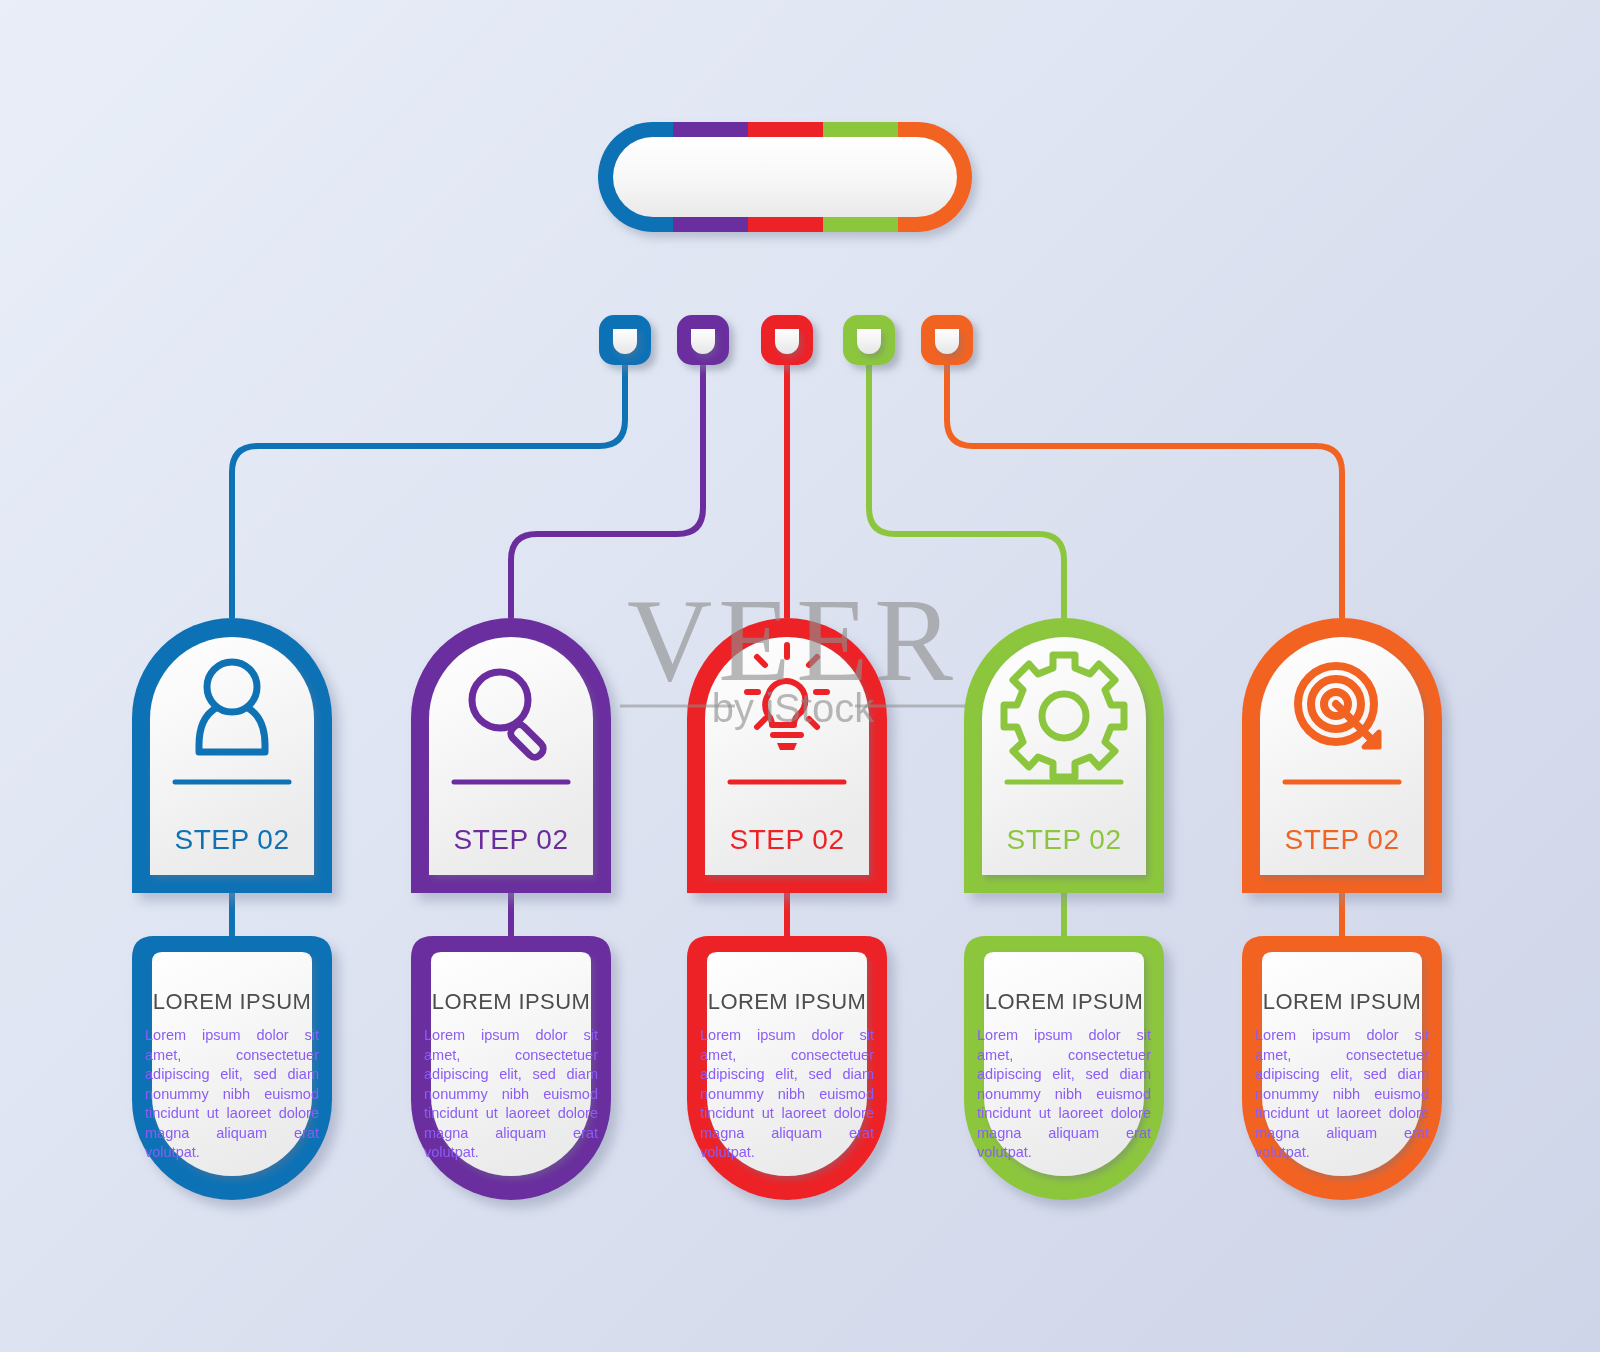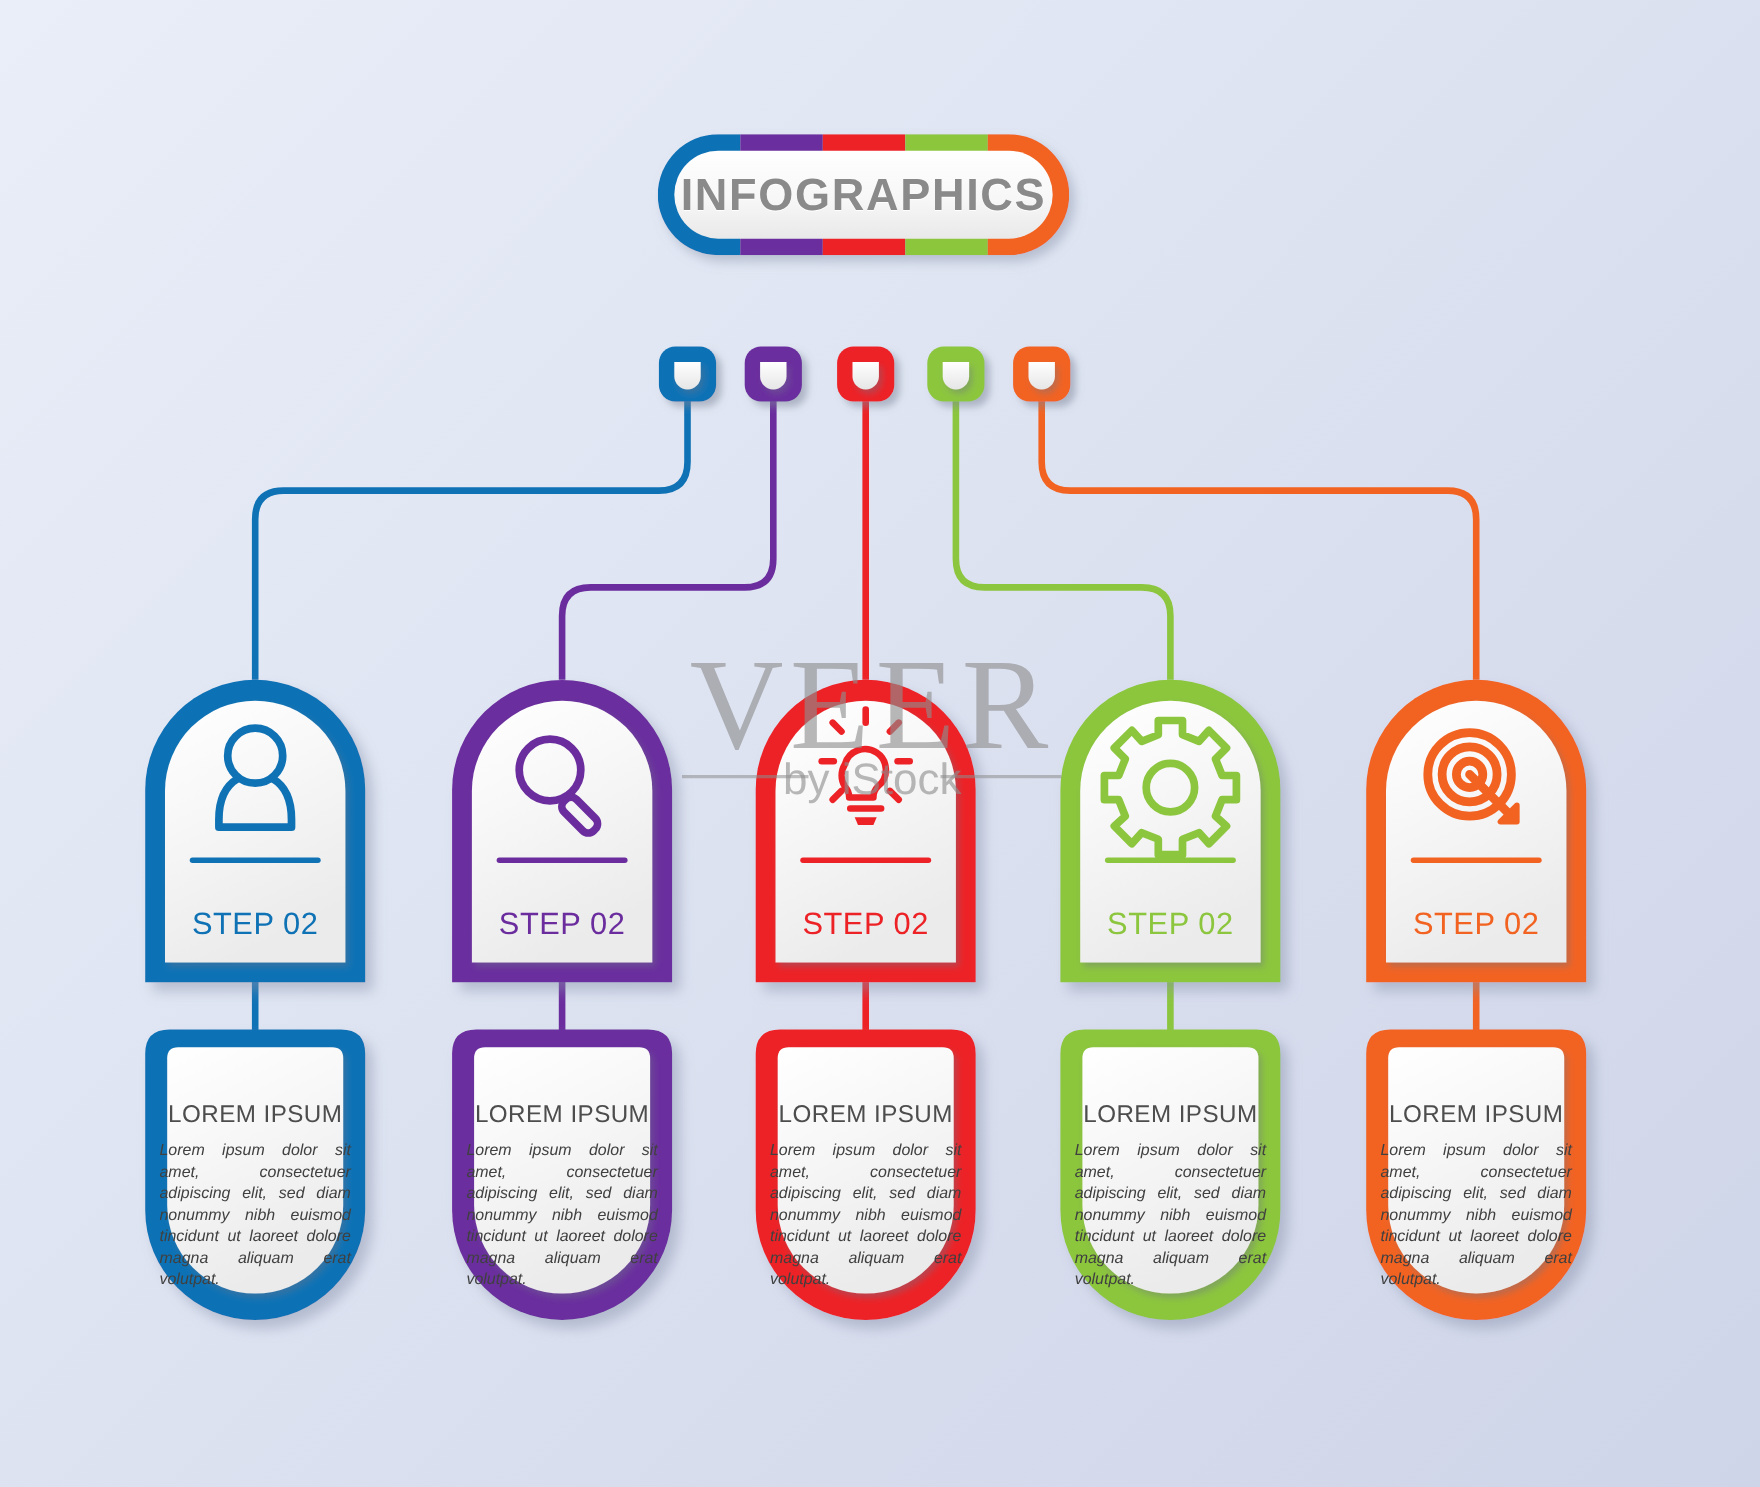--- a/index.html
+++ b/index.html
@@ -27,29 +27,29 @@
     text-shadow:0 1px 0 #fff;
   }
 
   
   .step-label{
     position:absolute;width:210px;text-align:center;
     font-size:28px;font-weight:normal;letter-spacing:0.5px;z-index:5;
   }
   
   .desc{
-    position:absolute;width:174px;z-index:5;text-align:justify;margin-top:11px;
+    position:absolute;width:174px;z-index:5;text-align:justify;
   }
   .desc-title{
     font-size:22px;color:#4d4d4d;text-align:center;letter-spacing:0.4px;
     margin:0 0 11px 0;font-weight:normal;
   }
   .desc-body{
-    font-size:14.5px;line-height:19.5px;color:#404040;margin:0;
-    text-align:justify;text-align-last:left;font-style:italic;
+    font-size:14.5px;line-height:19.5px;color:#8b5cf6;margin:0;
+    text-align:justify;text-align-last:left;
   }
 
   
   #watermark{position:absolute;left:0;top:0;width:1600px;height:1352px;z-index:9;pointer-events:none;}
 </style>
 </head>
 <body>
 
 <div id="stage">
 
@@ -96,23 +96,20 @@
         <rect x="598" y="122" width="75" height="110" fill="#0f72b5"></rect>
         <rect x="673" y="122" width="75" height="110" fill="#6b2d9e"></rect>
         <rect x="748" y="122" width="75" height="110" fill="#ed2227"></rect>
         <rect x="823" y="122" width="75" height="110" fill="#8cc63e"></rect>
         <rect x="898" y="122" width="74" height="110" fill="#f26322"></rect>
       </g>
     </g>
     <rect x="613" y="137" width="344" height="80" rx="40" ry="40" fill="url(#pillFace)"></rect>
   </svg>
 
-  <div id="title-banner">
-    <div id="title-text">INFOGRAPHICS</div>
-  </div>
 
   <svg class="layer" id="cards" viewBox="0 0 1600 1352">
     <defs>
       <linearGradient id="face" x1="0" y1="0" x2="0.35" y2="1">
         <stop offset="0%" stop-color="#ffffff"></stop>
         <stop offset="40%" stop-color="#f8f8f8"></stop>
         <stop offset="100%" stop-color="#ebebeb"></stop>
       </linearGradient>
       <linearGradient id="tabFace" x1="0" y1="0" x2="0" y2="1">
         <stop offset="0%" stop-color="#ffffff"></stop>

